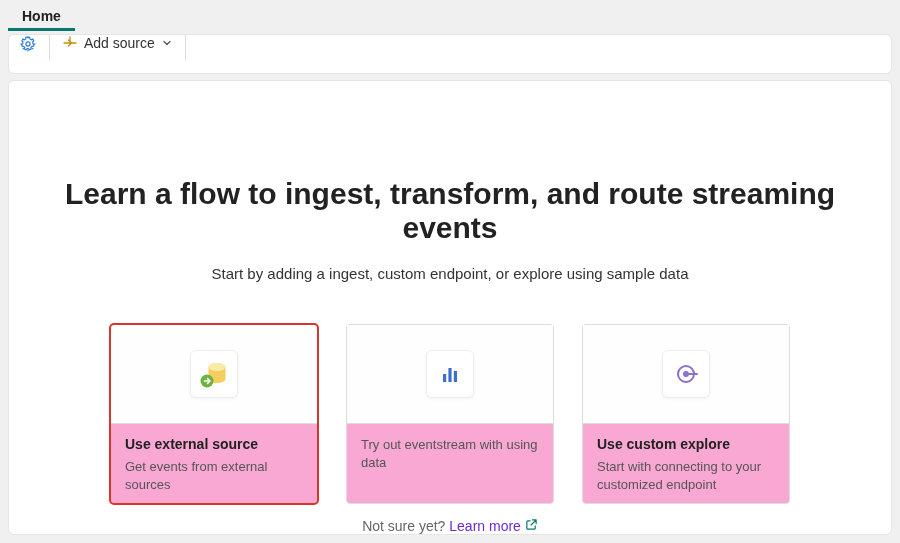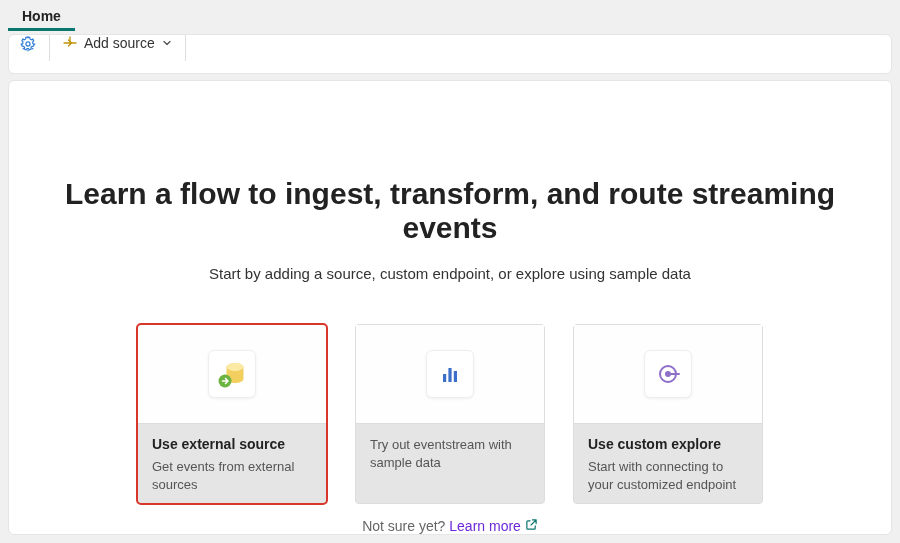--- a/index.html
+++ b/index.html
@@ -91,24 +91,24 @@
       font-size: 15px;
       color: #333;
       margin-bottom: 42px;
     }
     .cards-row {
       display: flex;
       justify-content: center;
       gap: 28px;
     }
     .card {
-      width: 190px;
+      width: 208px;
       border: 1px solid #ddd;
       border-radius: 4px;
-      background: #e5e5e5;
+      background: #f9a8d4;
       cursor: pointer;
       text-align: left;
     }
     .card.highlighted {
       outline: 2px solid #d9362b;
       outline-offset: -1px;
     }
     .card-preview {
       height: 99px;
       display: flex;
@@ -185,21 +185,21 @@
       <svg width="12" height="12" viewBox="0 0 12 12" fill="none" stroke="#555" stroke-width="1.3">
         <path d="M3 4.5l3 3 3-3" stroke-linecap="round" stroke-linejoin="round"></path>
       </svg>
     </span>
   </div>
   <div class="toolbar-divider-right"></div>
 </div>
 
 <div class="content-area">
   <h1 class="main-title">Learn a flow to ingest, transform, and route streaming events</h1>
-  <p class="subtitle">Start by adding a source, custom endpoint, or explore using sample data</p>
+  <p class="subtitle">Start by adding a ingest, custom endpoint, or explore using sample data</p>
 
   <div class="cards-row">
 
     <div class="card highlighted">
       <div class="card-preview">
         <div class="preview-box">
           <svg width="36" height="36" viewBox="0 0 36 36">
             <ellipse cx="21" cy="11" rx="8.5" ry="4" fill="#f5d977"></ellipse>
             <path d="M12.5 11v12c0 2.2 3.8 4 8.5 4s8.5-1.8 8.5-4V11" fill="#f2cf5e"></path>
             <ellipse cx="21" cy="11" rx="8.5" ry="4" fill="#fbe9a6"></ellipse>
@@ -218,21 +218,21 @@
       <div class="card-preview">
         <div class="preview-box">
           <svg width="28" height="28" viewBox="0 0 28 28">
             <rect x="7" y="14" width="3.2" height="8" fill="#3b6fc9"></rect>
             <rect x="12.4" y="8" width="3.2" height="14" fill="#3b6fc9"></rect>
             <rect x="17.8" y="11" width="3.2" height="11" fill="#3b6fc9"></rect>
           </svg>
         </div>
       </div>
       <div class="card-body">
-        <div class="card-desc">Try out eventstream with sample data</div>
+        <div class="card-desc">Try out eventstream with using data</div>
       </div>
     </div>
 
     <div class="card">
       <div class="card-preview">
         <div class="preview-box">
           <svg width="30" height="30" viewBox="0 0 30 30">
             <circle cx="15" cy="15" r="8" fill="none" stroke="#8e6fc9" stroke-width="2"></circle>
             <circle cx="15" cy="15" r="3" fill="#8e6fc9"></circle>
             <line x1="18" y1="15" x2="26" y2="15" stroke="#8e6fc9" stroke-width="2" stroke-linecap="round"></line>

